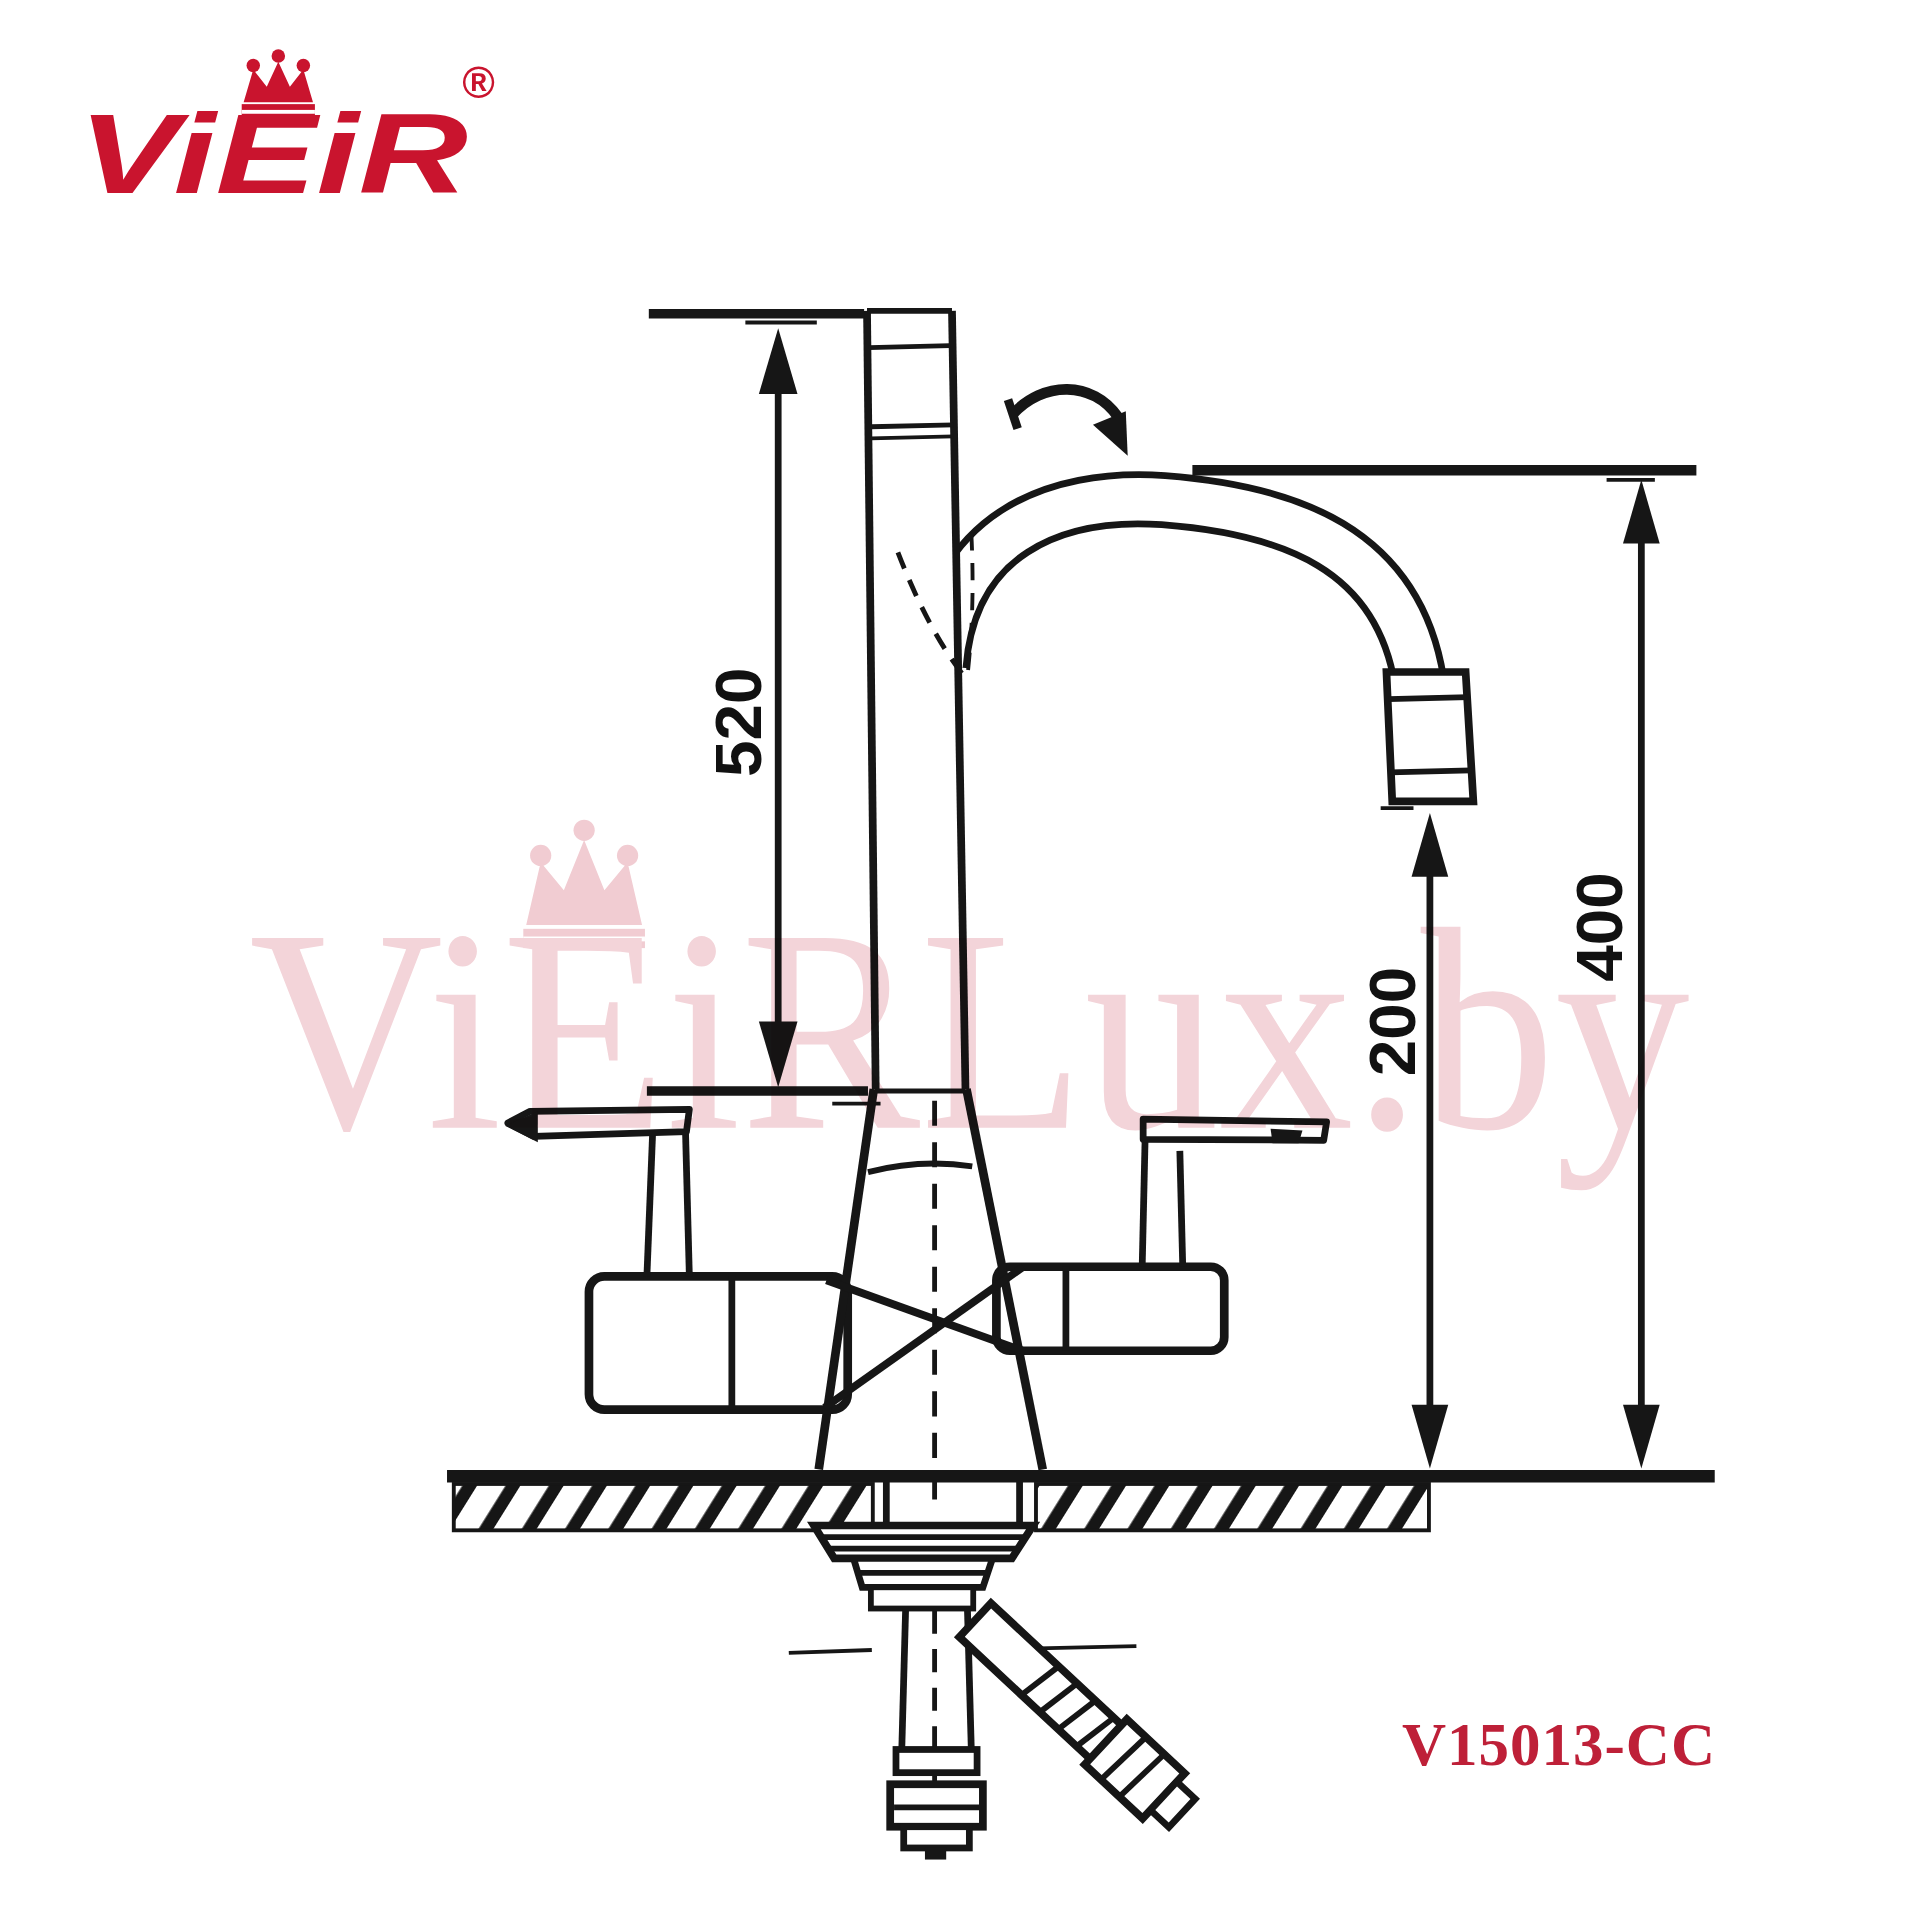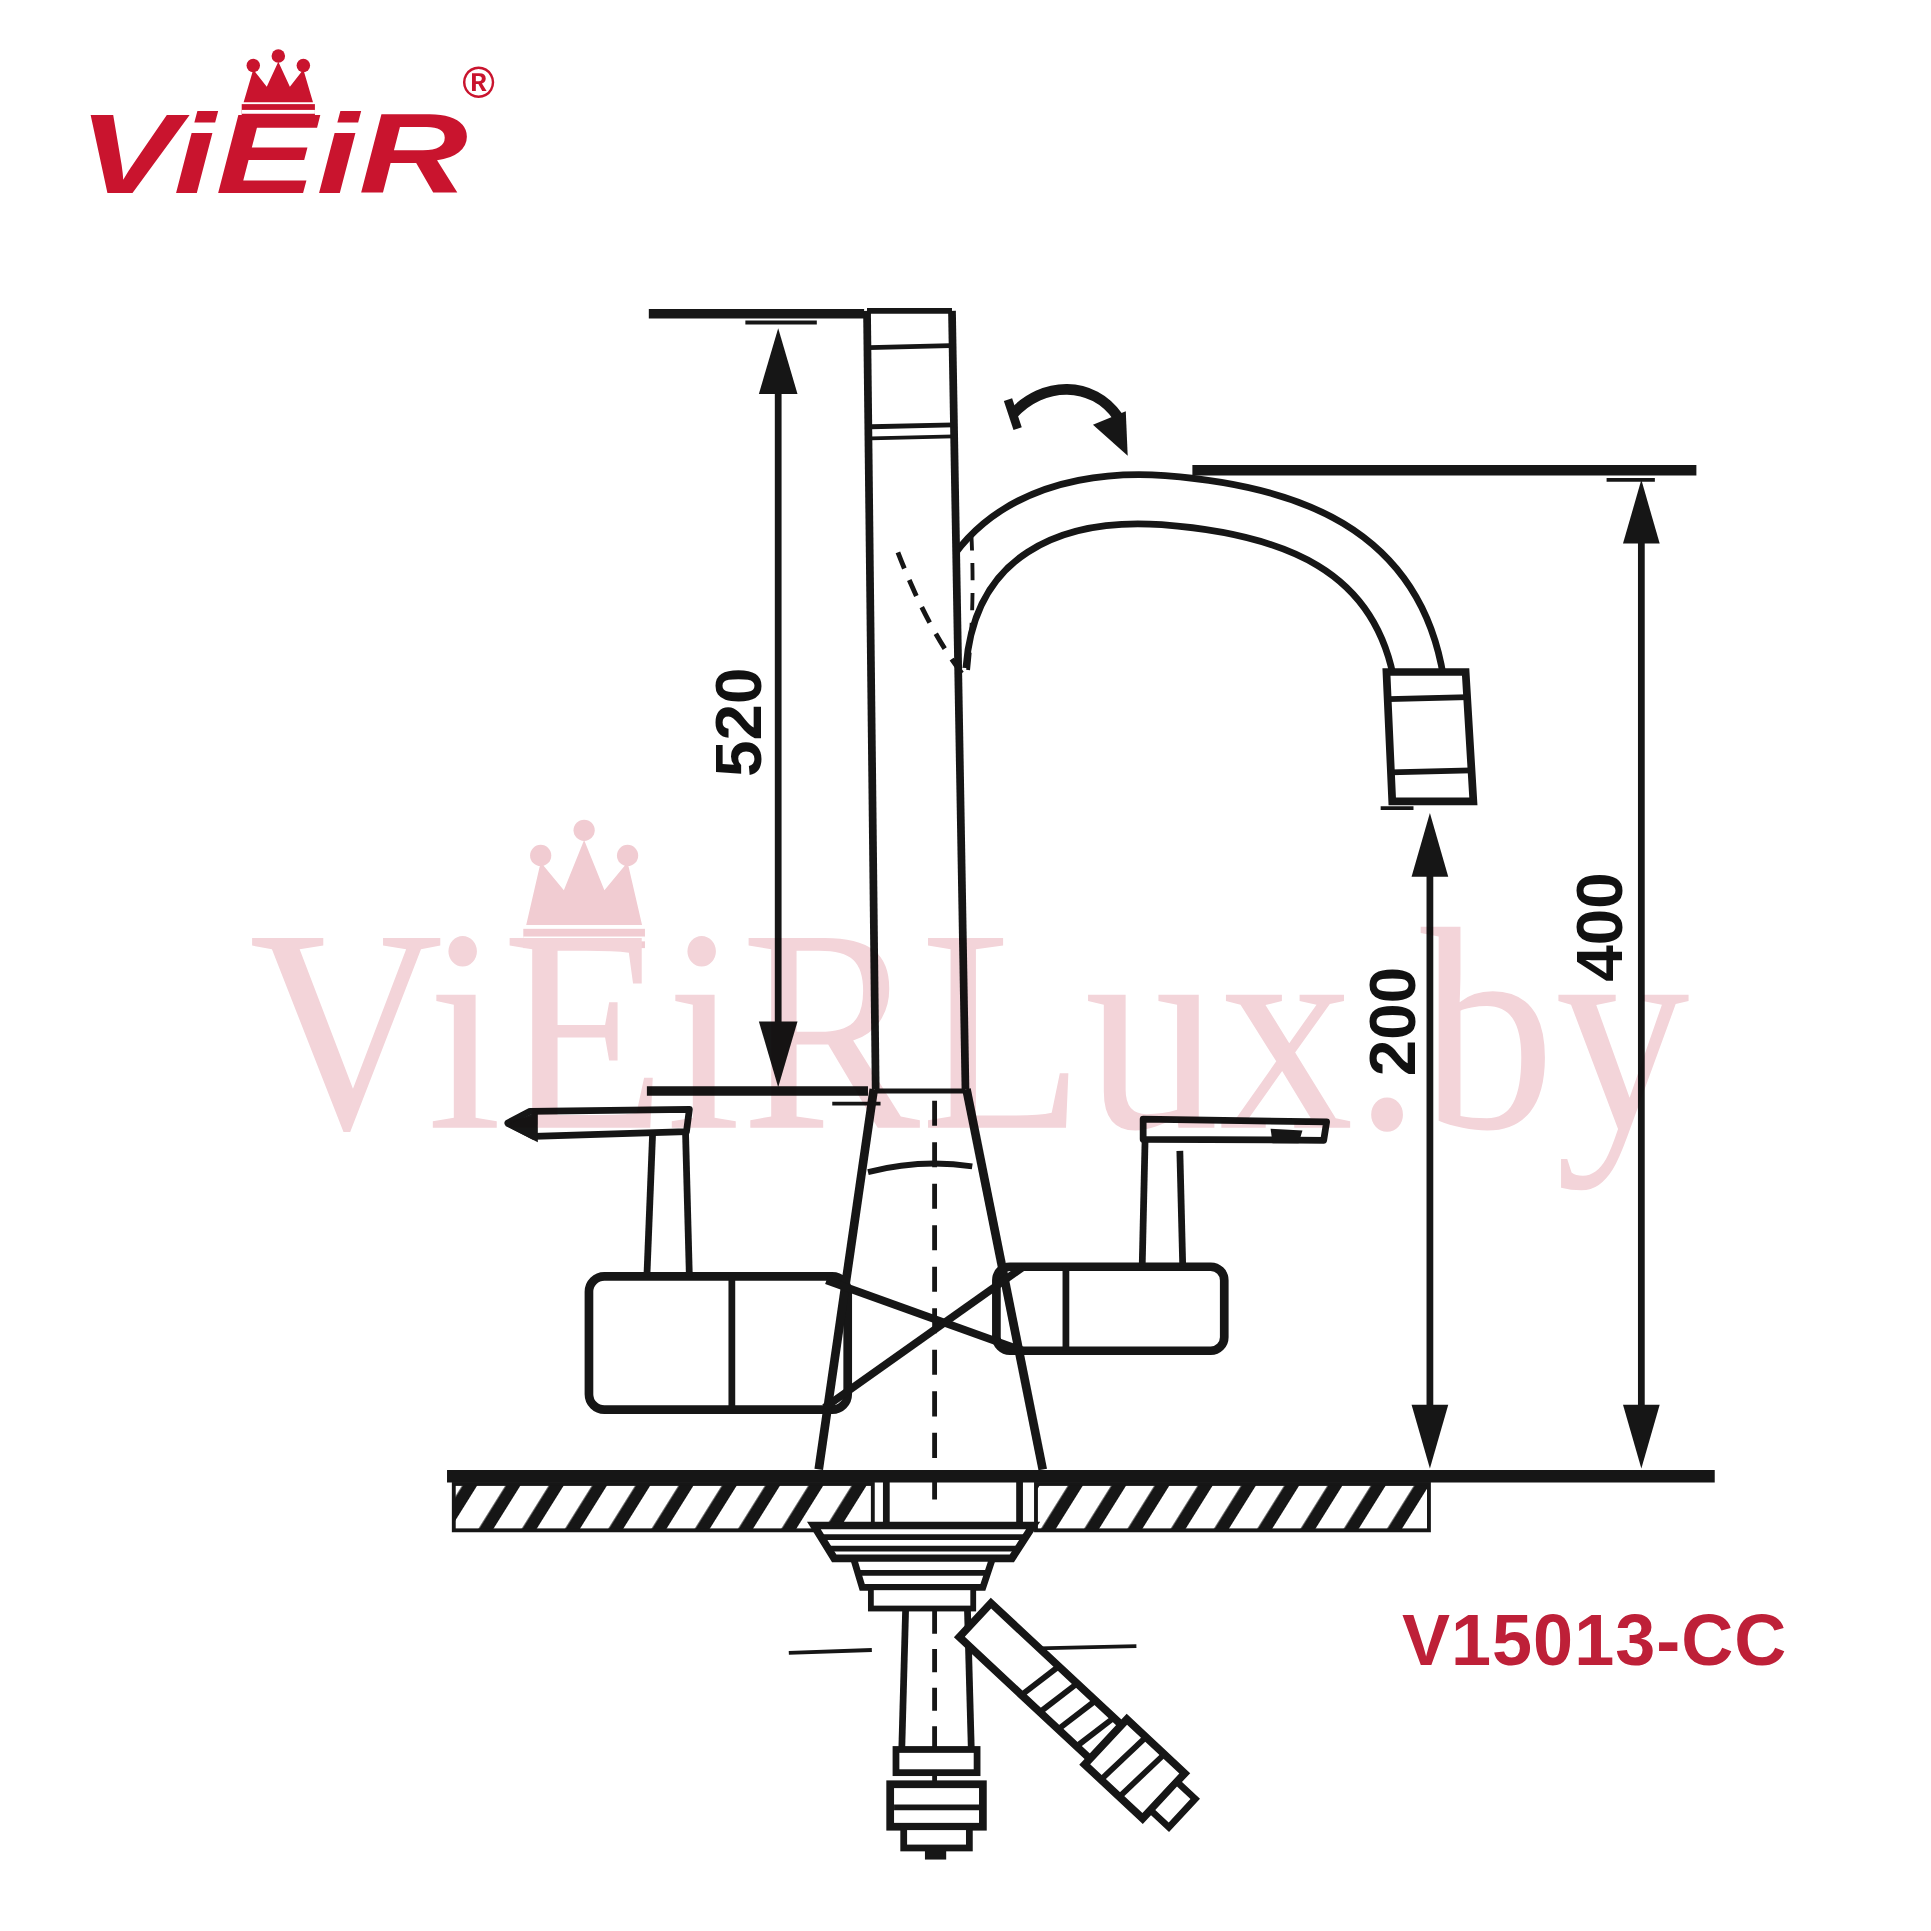--- a/index.html
+++ b/index.html
@@ -20,22 +20,22 @@
     font-family:"Liberation Sans",sans-serif;font-weight:bold;font-style:italic;
     font-size:118px;
   }
   .reg-text{font-family:"Liberation Sans",sans-serif;font-size:46px;font-weight:bold;}
   .watermark-layer{
     position:absolute;left:0;top:0;width:1931px;height:1931px;
     mix-blend-mode:multiply;pointer-events:none;
   }
   .wm-text{font-family:"Liberation Serif",serif;font-size:300px;}
   .product-code{
-    position:absolute;left:1402px;top:1599px;width:502px;
-    font-family:Liberation Sans, sans-serif;font-size:72px;font-weight:bold;
+    position:absolute;left:1402px;top:1710px;width:502px;
+    font-family:Liberation Serif, serif;font-size:61px;font-weight:bold;
     letter-spacing:1px;white-space:nowrap;
   }
 </style>
 </head>
 <body>
 
 <div class="canvas">
 
   <svg class="drawing-svg" viewBox="0 0 2000 2000" aria-hidden="true">
     <defs>

